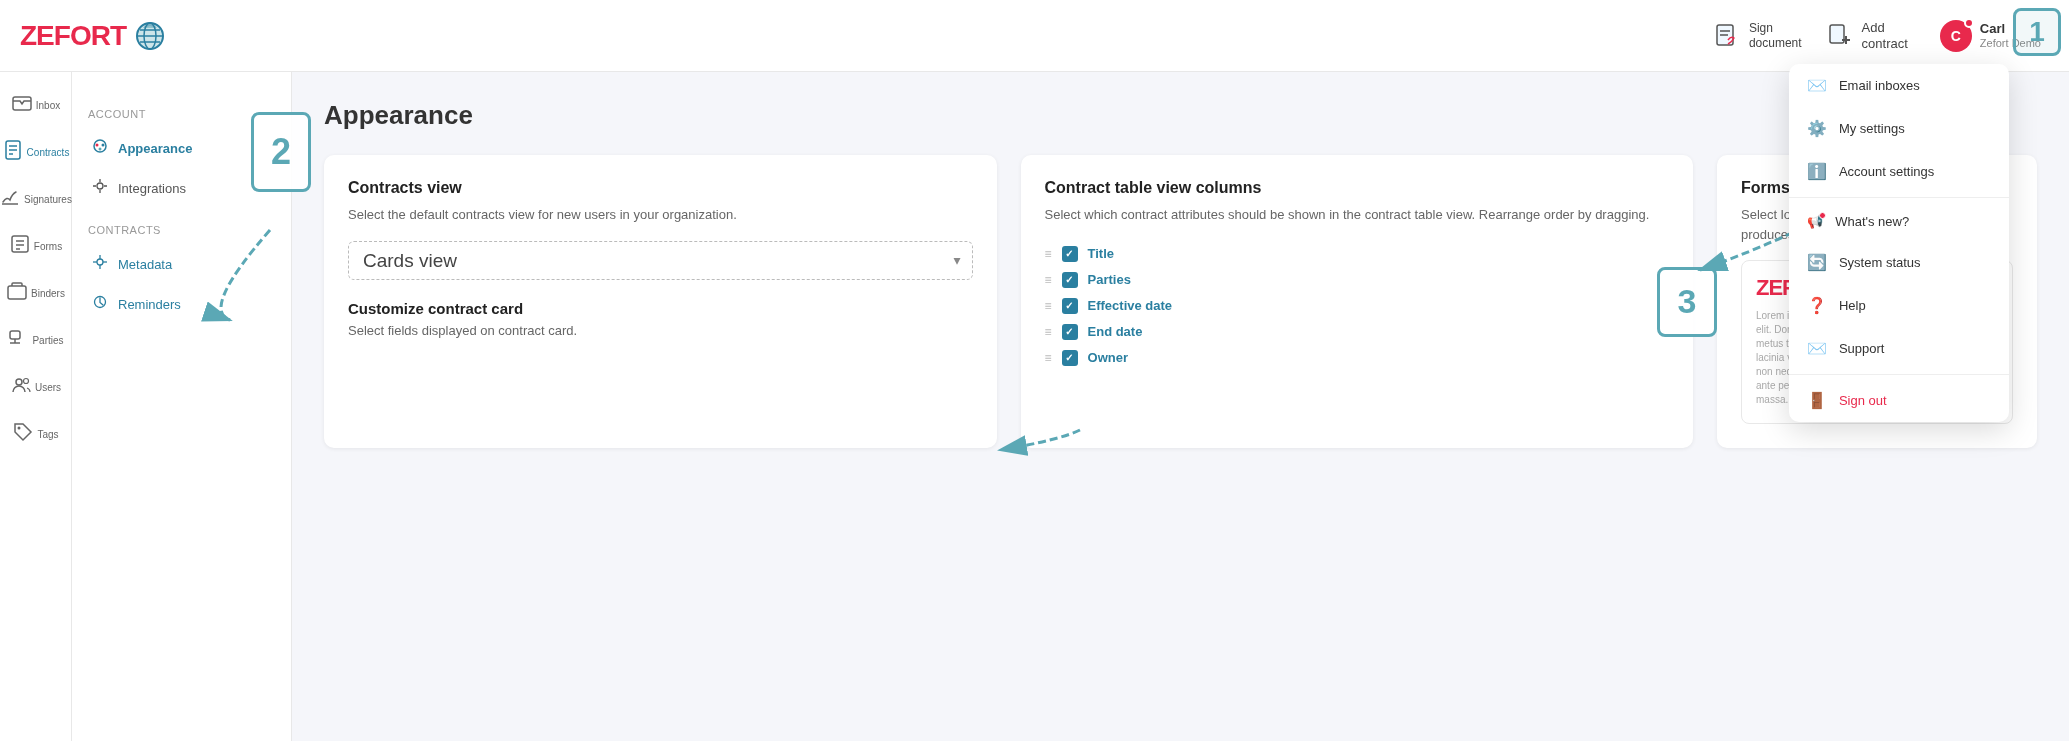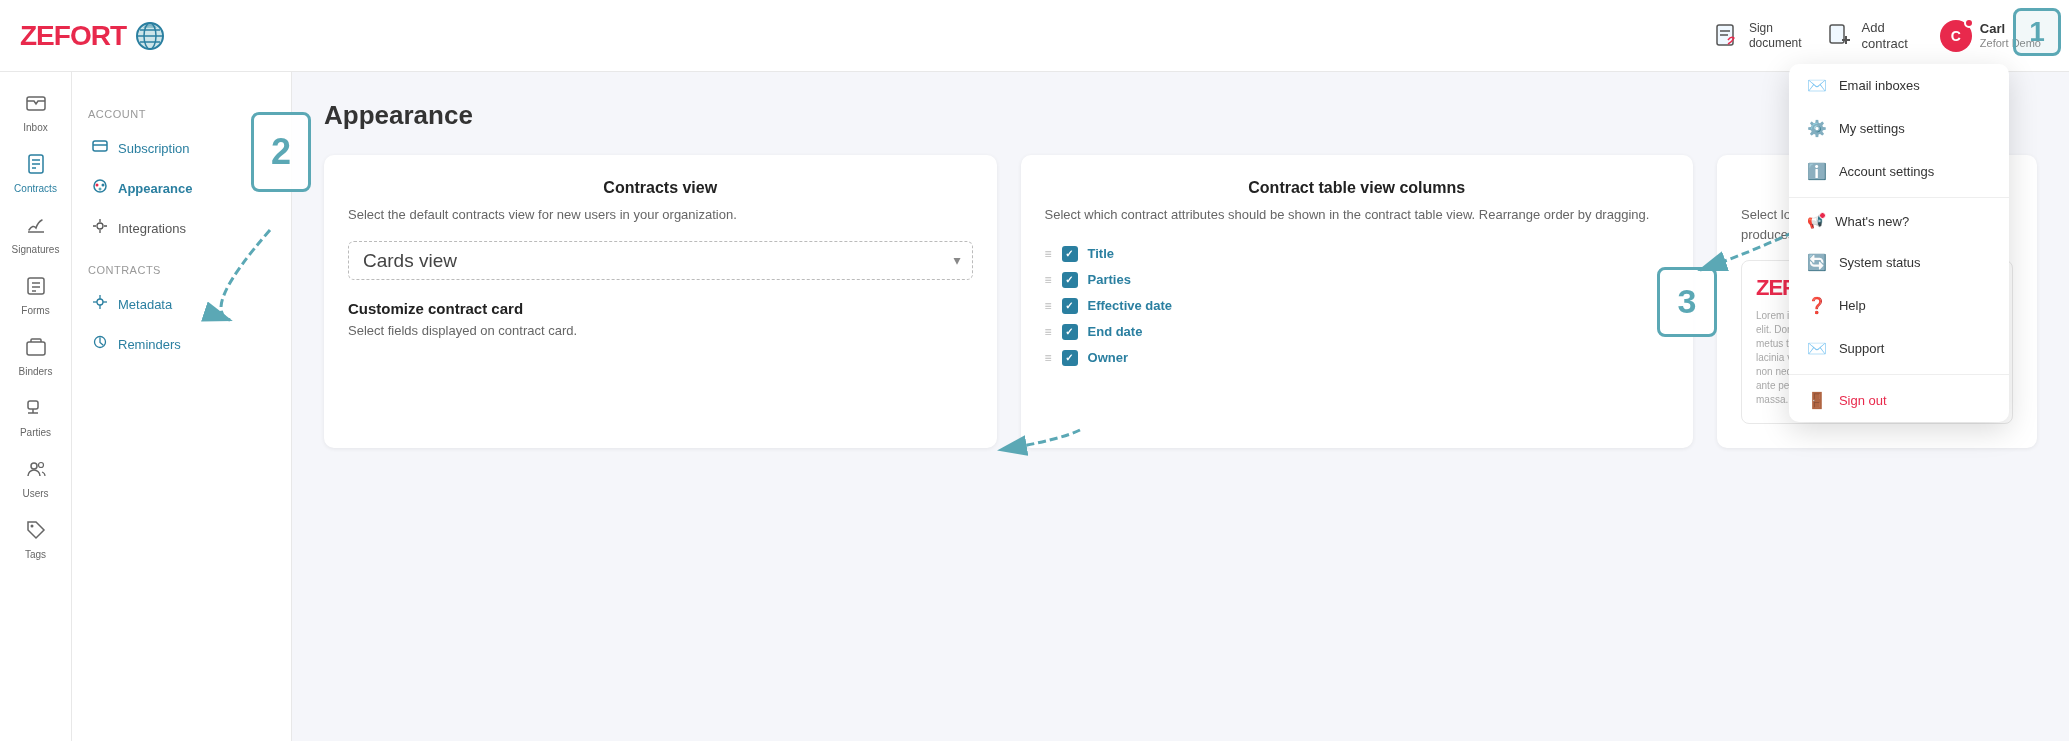--- a/index.html
+++ b/index.html
@@ -115,21 +115,21 @@
       border-right: 1px solid #e8e8e8;
       display: flex;
       flex-direction: column;
       align-items: center;
       padding: 12px 0;
       gap: 4px;
       flex-shrink: 0;
     }
     .sidebar-item {
       display: flex;
-      flex-direction: column;
+      flex-direction: row;
       align-items: center;
       gap: 3px;
       padding: 8px 4px;
       border-radius: 8px;
       cursor: pointer;
       width: 60px;
       color: #666;
       justify-content: center;
     }
     .sidebar-item.active { color: #2a7fa0; }
@@ -211,21 +211,20 @@
       padding: 24px;
       flex: 1;
       box-shadow: 0 1px 4px rgba(0,0,0,0.07);
     }
 
     .card-title {
       font-size: 16px;
       font-weight: 700;
       color: #222;
       margin-bottom: 8px;
-      text-align: center;
     }
     .card-desc {
       font-size: 13px;
       color: #666;
       line-height: 1.5;
       margin-bottom: 16px;
     }
 
     .select-wrapper {
       position: relative;
@@ -497,29 +496,20 @@
             <circle cx="7" cy="7" r="1.5" fill="#666"></circle>
           </svg>
       </span>
       <span class="label">Tags</span>
     </div>
   </div>
 
   <div class="secondary-sidebar">
     <div class="sec-sidebar-section">ACCOUNT</div>
 
-    <div class="sec-sidebar-item">
-      <span class="icon">
-        <svg width="16" height="16" viewBox="0 0 16 16" fill="none">
-            <rect x="1" y="3" width="14" height="10" rx="2" stroke="#2a7fa0" stroke-width="1.5"></rect>
-            <line x1="1" y1="7" x2="15" y2="7" stroke="#2a7fa0" stroke-width="1.5"></line>
-          </svg>
-      </span>
-      <span style="color:#2a7fa0">Subscription</span>
-    </div>
 
 
     <div class="sec-sidebar-item active">
       <span class="icon">
         <svg width="16" height="16" viewBox="0 0 16 16" fill="none">
             <circle cx="8" cy="8" r="6" stroke="#2a7fa0" stroke-width="1.5"></circle>
             <circle cx="5" cy="7" r="1.5" fill="#e8294c"></circle>
             <circle cx="11" cy="7" r="1.5" fill="#2a7fa0"></circle>
             <circle cx="8" cy="11" r="1.5" fill="#5ba8b5"></circle>
           </svg>

